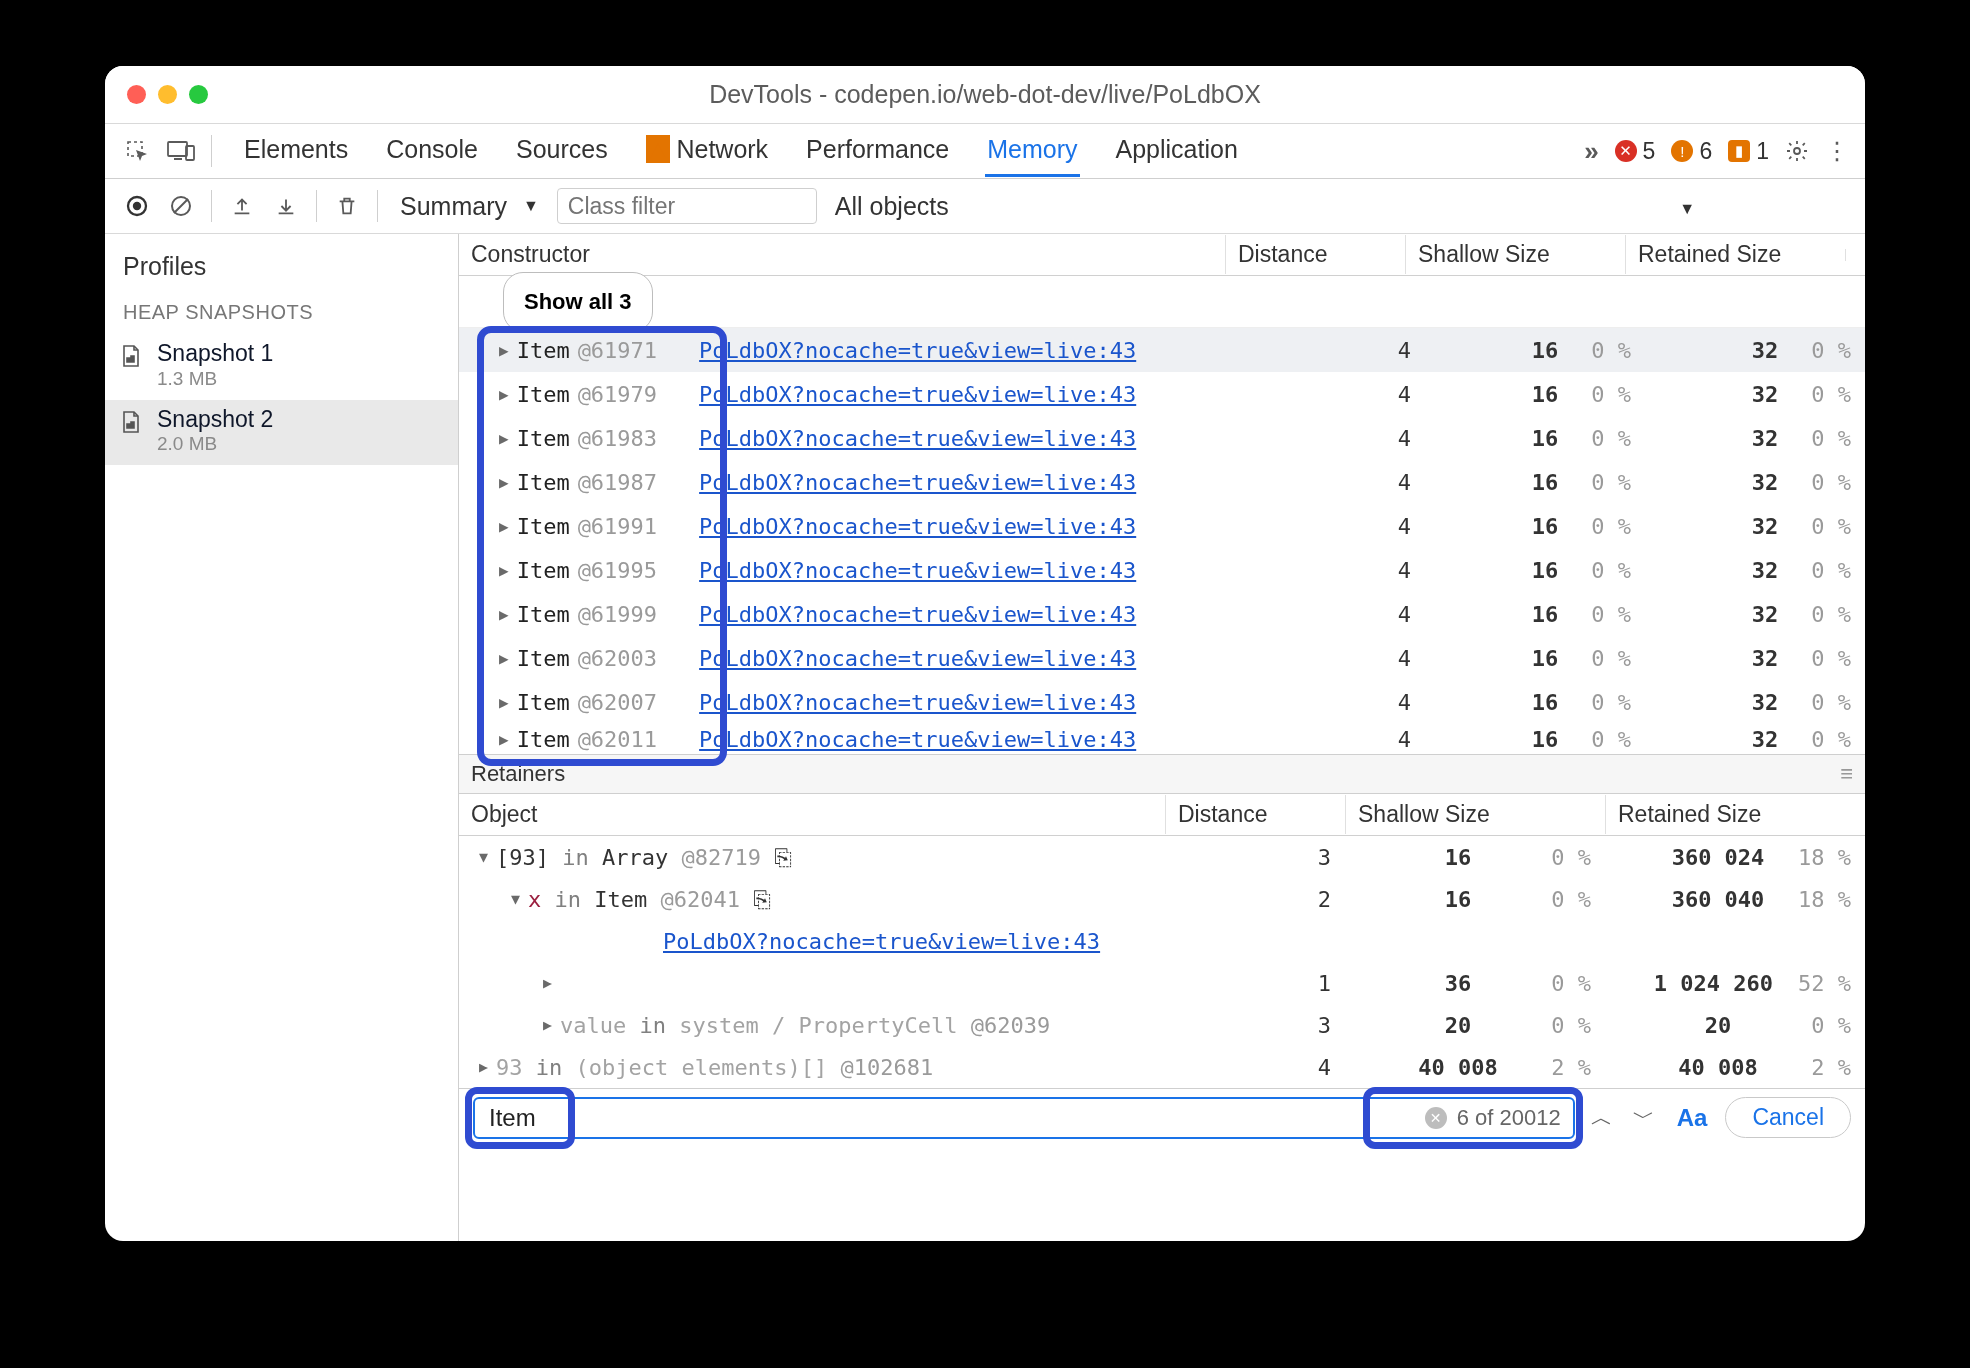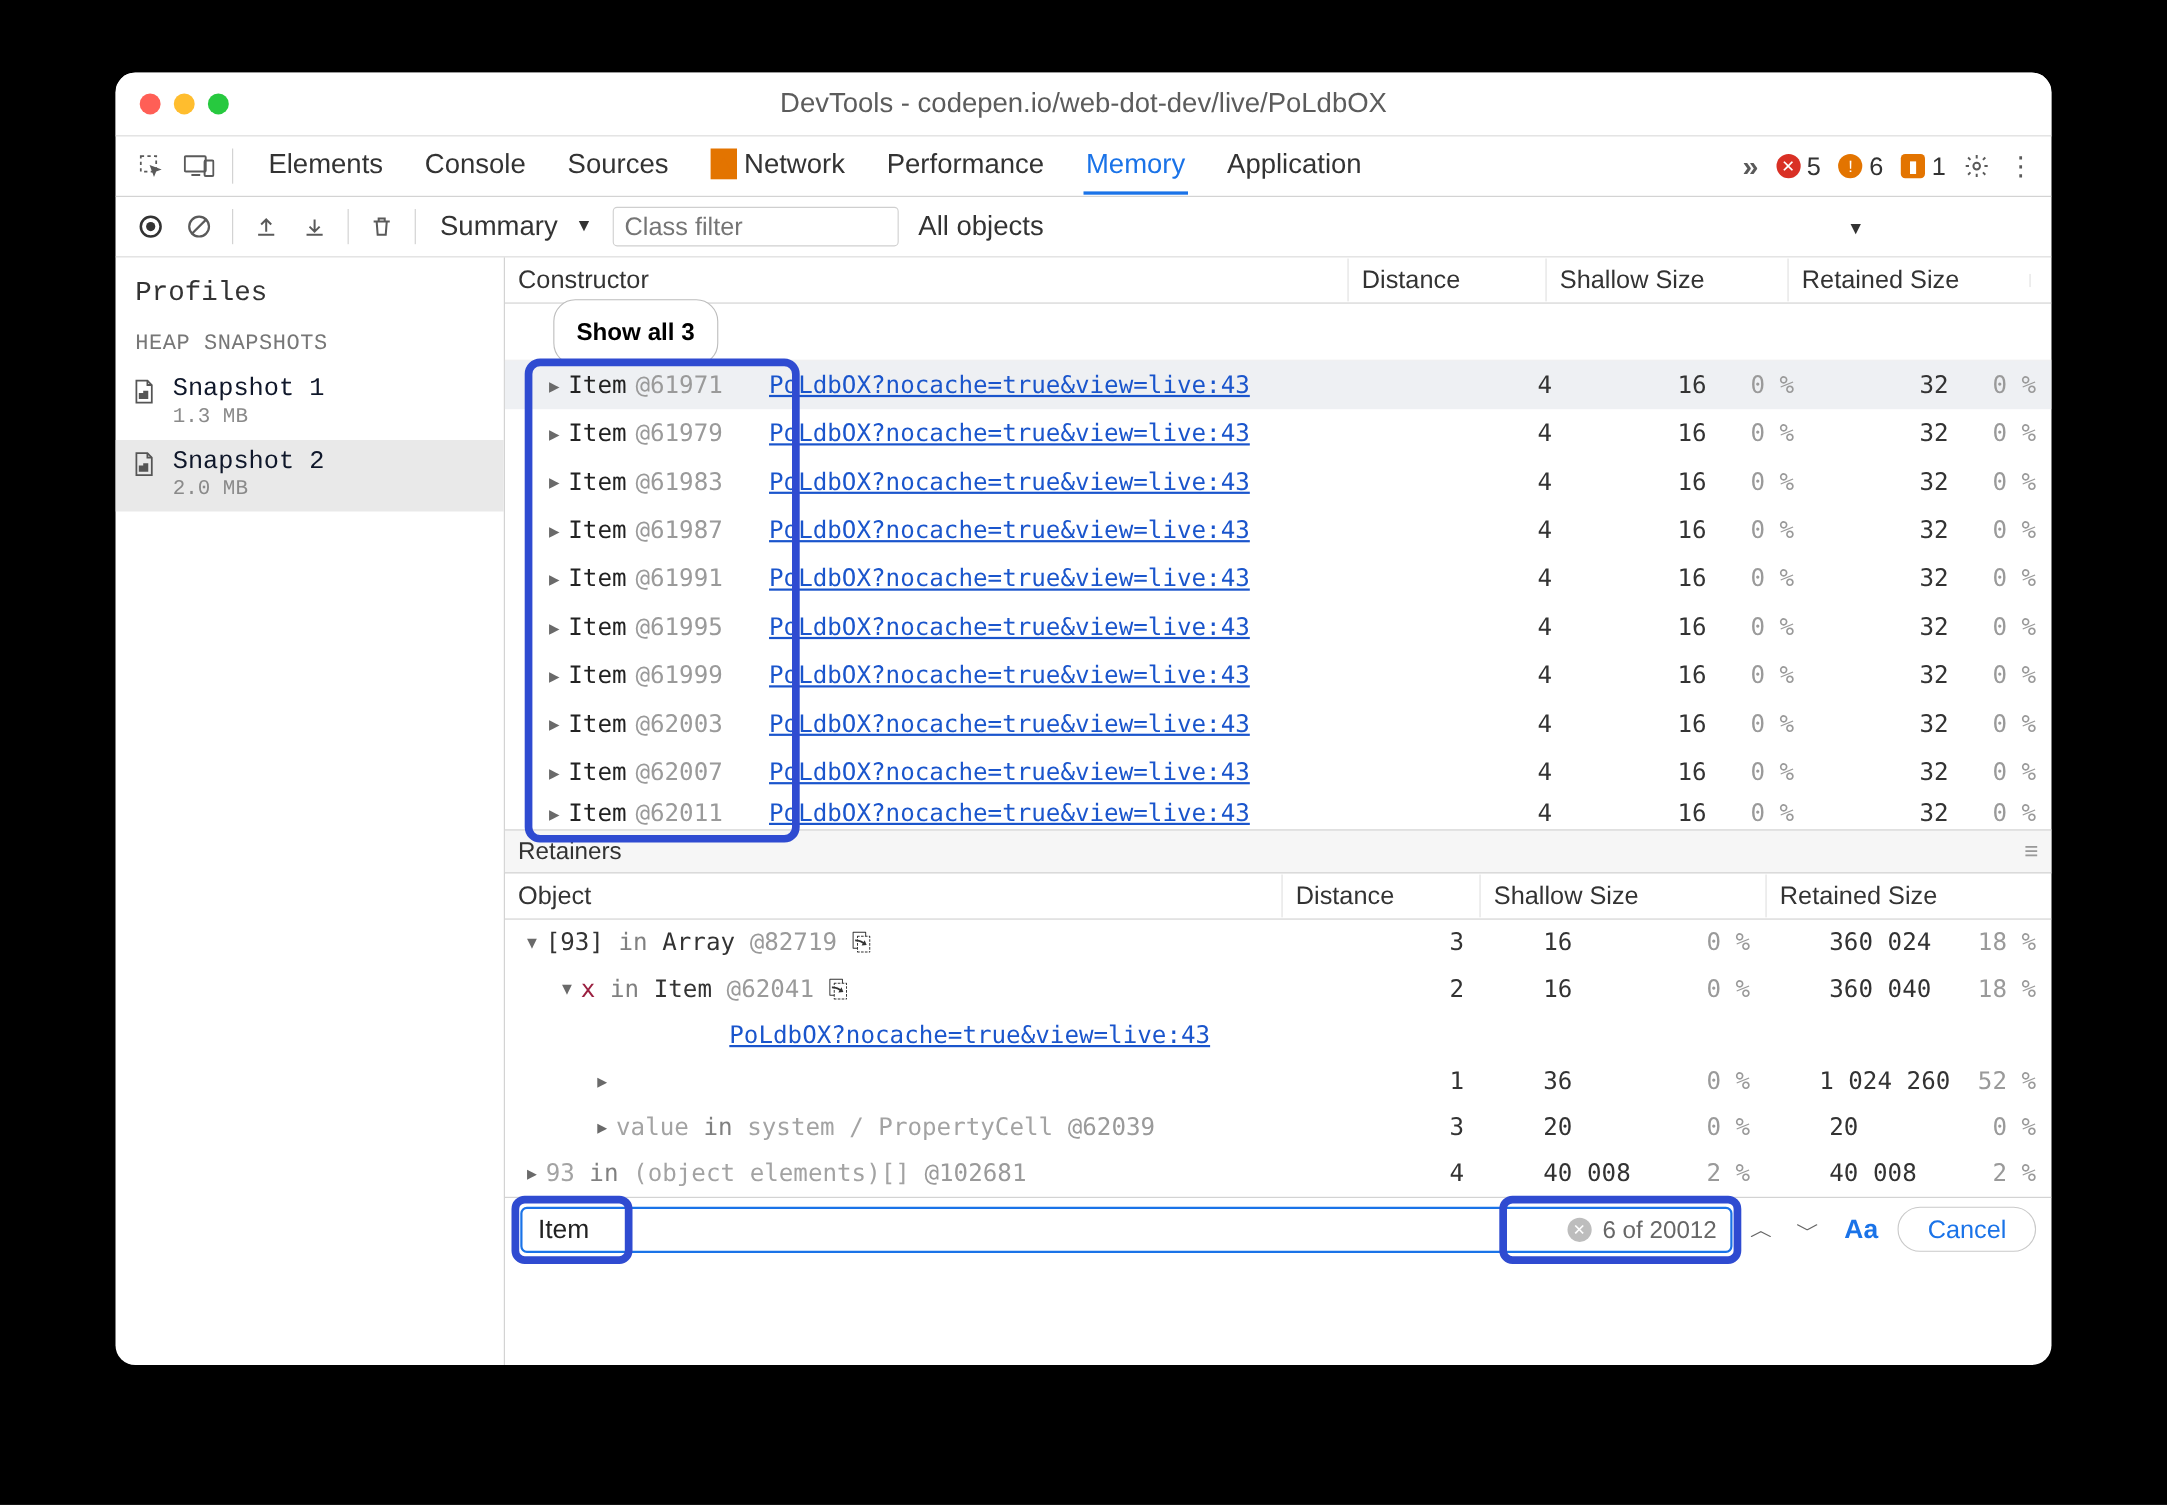--- a/index.html
+++ b/index.html
@@ -41,21 +41,21 @@
   .sub-right { display:flex; align-items:center; gap:18px; margin-left:10px; flex:1; }
   .summary { display:flex; align-items:center; gap:16px; color:#333; font-size:25px; padding-left:4px;}
   .summary .dd { font-size:16px; }
   .class-filter { width:260px; height:36px; border:1px solid #cfcfcf; border-radius:4px; padding:0 10px; color:#888; font-size:23px; }
   .allobj { font-size:25px; }
   .allobj-dd-wrap { margin-left:auto; margin-right:160px; }
   .ddw { font-size:16px; color:#333; }
 
   
   .body { flex:1; display:flex; min-height:0; }
-  .sidebar { width:354px; border-right:1px solid #cfcfcf; display:flex; flex-direction:column;font-family:Liberation Mono, monospace; }
+  .sidebar { width:354px; border-right:1px solid #cfcfcf; display:flex; flex-direction:column; }
   .sidebar h4 { font-weight:400; color:#333; font-size:25px; padding:18px 18px 14px; }
   .sidebar .section-label { color:#777; font-size:20px; padding: 6px 18px 10px; letter-spacing:.5px; }
   .snap { display:flex; align-items:flex-start; gap:14px; padding:6px 14px 10px; }
   .snap.selected { background:#e9e9e9; }
   .snap .fi { width:24px; display:flex; justify-content:center; padding-top:4px; color:#555; }
   .snap .nm { font-size:23px; line-height:1.2; color:#0f172a; }
   .snap .sz { font-size:19px; color:#8a8a8a; }
 
   .main { flex:1; display:flex; flex-direction:column; min-width:0; }
   .grid-head-row { display:grid; grid-template-columns: 1fr 180px 220px 220px 20px; align-items:center; height:42px; border-bottom:1px solid #d0d0d0; }
@@ -67,21 +67,21 @@
 
   .obj-row { display:grid; grid-template-columns: 1fr 180px 220px 220px; height:44px; align-items:center; font-family: ui-monospace, Menlo, monospace; font-size:22px; }
   .obj-row.sel { background:#eef0f3; }
   .obj-row > .c1 { display:flex; align-items:center; gap:8px; padding-left:40px; white-space:nowrap; overflow:hidden; }
   .obj-row .tri { font-size:16px; color:#6a6a6a; }
   .obj-row .nm { color:#222; }
   .obj-row .id { color:#9a9a9a; }
   .obj-row .link { color:#1a55cc; text-decoration: underline; margin-left: 34px; }
   .obj-row .num { text-align:right; padding-right:14px; }
   .numcell { display:flex; justify-content:flex-end; gap:14px; padding-right:14px; }
-  .numcell .v { min-width:40px; text-align:left; }
+  .numcell .v { min-width:40px; text-align:center;font-weight:bold; }
   .numcell .p { width:52px; text-align:right; color:#9a9a9a;}
   .rows-box { position:relative; border:7px solid #2f4bd1; border-radius:14px; margin:4px 0 0 0; padding-bottom:0; }
   .obj-row.trunc { height:30px; overflow:hidden; }
 
   
   .retainers-bar { height:40px; display:flex; align-items:center; justify-content:space-between; padding:0 12px; border-top:1px solid #cfcfcf; border-bottom:1px solid #cfcfcf; background:#f6f6f6; font-size:22px;}
   .ret-head { display:grid; grid-template-columns: 1fr 180px 260px 260px; align-items:center; height:42px; border-bottom:1px solid #d0d0d0; font-size:23px;}
   .ret-head > div{ padding:6px 12px; border-left:1px solid #e0e0e0;}
   .ret-head > div:first-child{border-left:none;}
   .ret-row { display:grid; grid-template-columns: 1fr 180px 260px 260px; align-items:center; min-height:42px; font-family: ui-monospace, Menlo, monospace; font-size:22px;}

